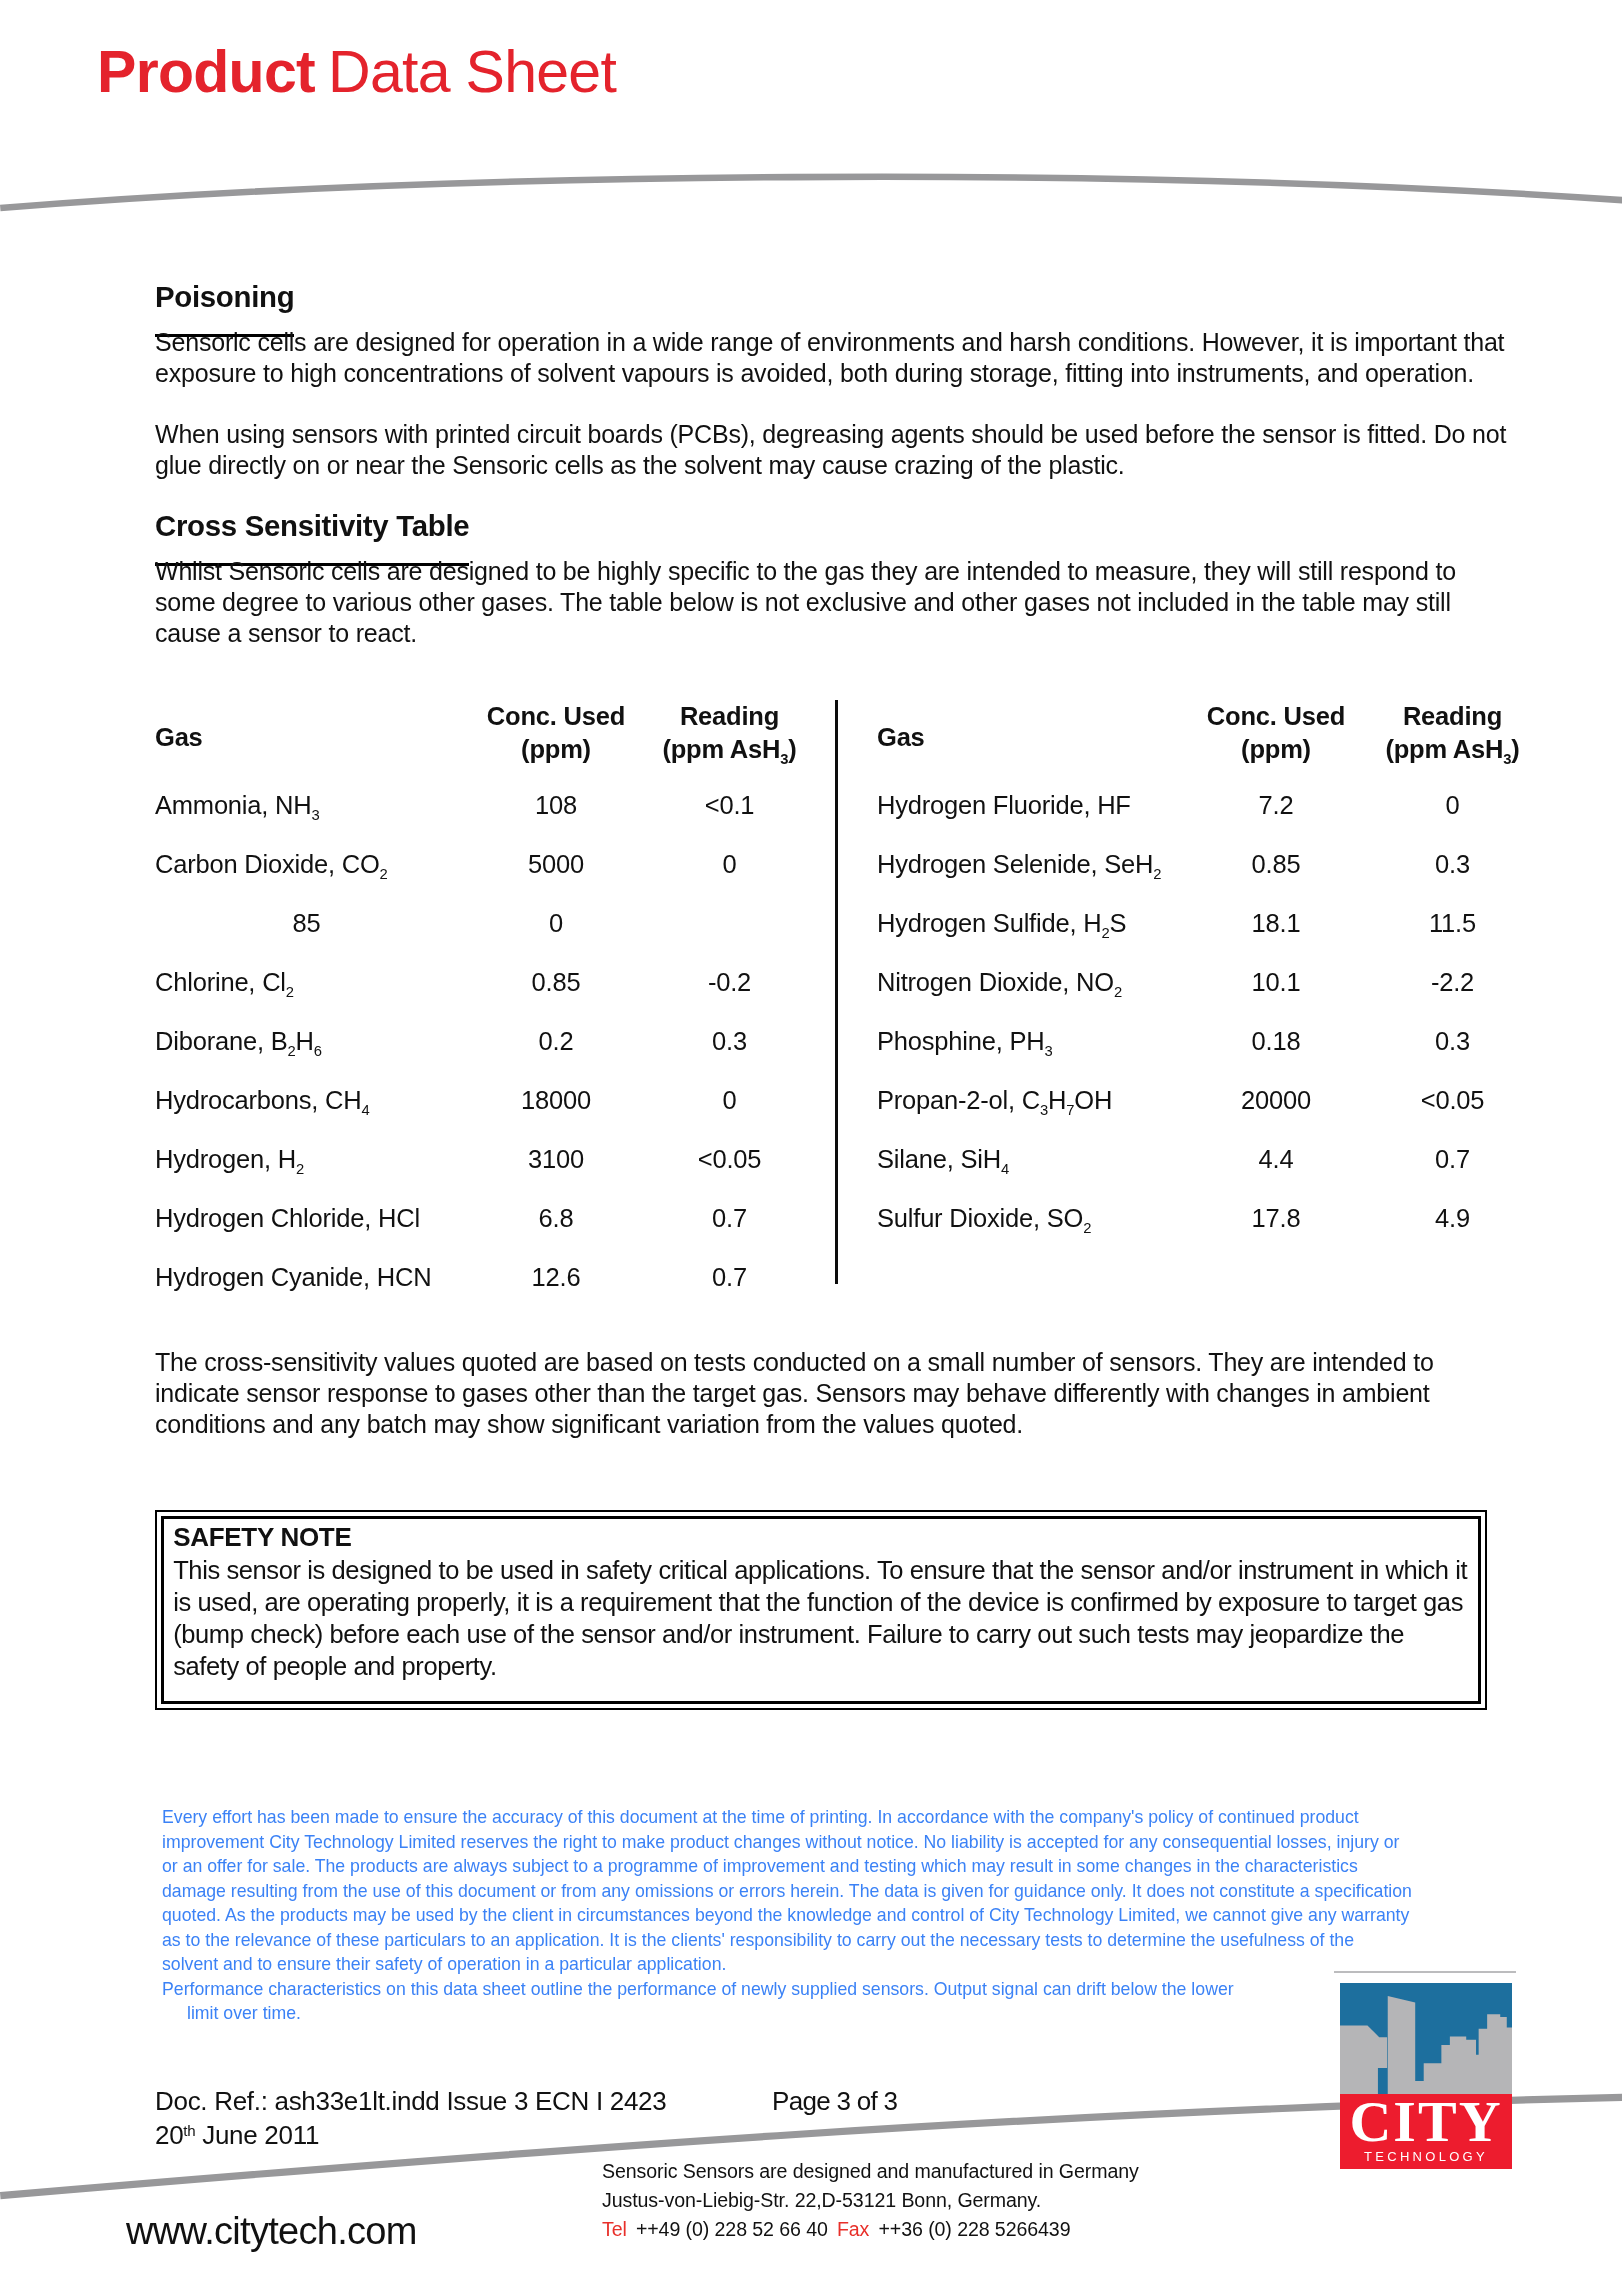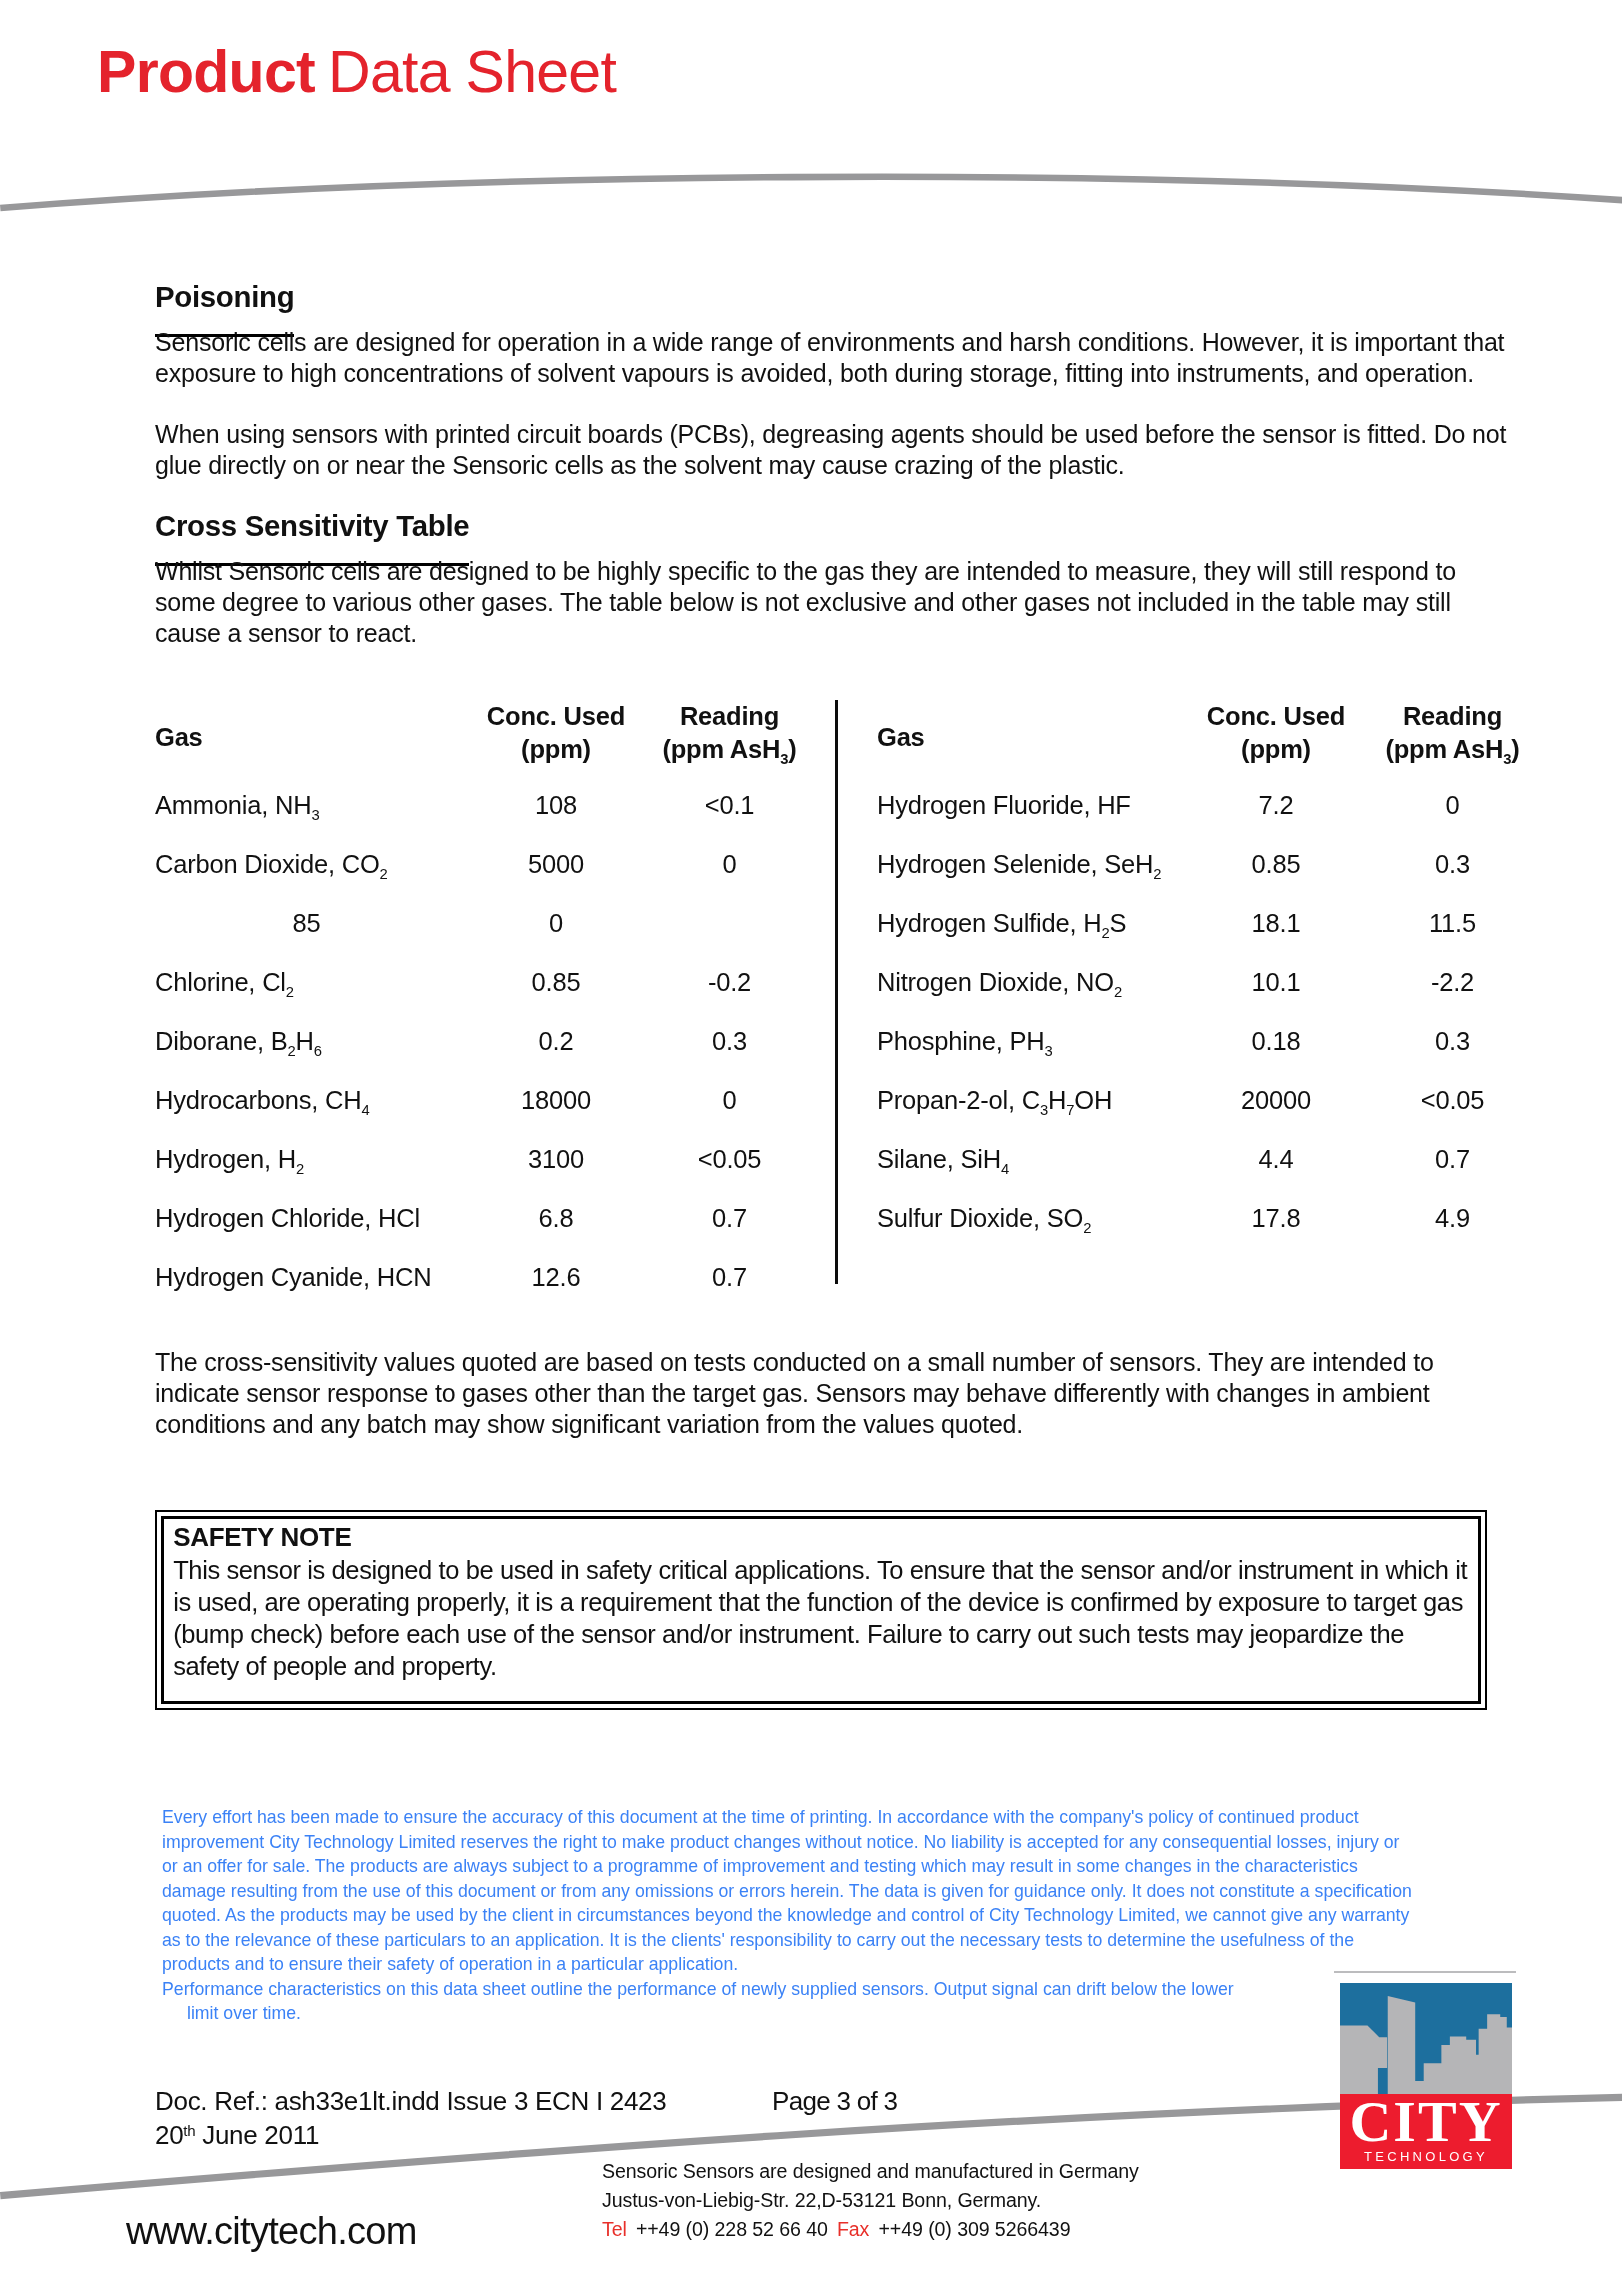--- a/index.html
+++ b/index.html
@@ -219,21 +219,21 @@
     </div>
   </div>
 
   <div class="abs disclaimer" id="disclaimer">
       <div>Every effort has been made to ensure the accuracy of this document at the time of printing. In accordance with the company's policy of continued product</div>
       <div>improvement City Technology Limited reserves the right to make product changes without notice. No liability is accepted for any consequential losses, injury or</div>
       <div>or an offer for sale. The products are always subject to a programme of improvement and testing which may result in some changes in the characteristics</div>
       <div>damage resulting from the use of this document or from any omissions or errors herein. The data is given for guidance only. It does not constitute a specification</div>
       <div>quoted. As the products may be used by the client in circumstances beyond the knowledge and control of City Technology Limited, we cannot give any warranty</div>
       <div>as to the relevance of these particulars to an application. It is the clients' responsibility to carry out the necessary tests to determine the usefulness of the</div>
-      <div>products and to ensure their safety of operation in a particular application.</div>
+      <div>solvent and to ensure their safety of operation in a particular application.</div>
       <div>Performance characteristics on this data sheet outline the performance of newly supplied sensors. Output signal can drift below the lower</div>
       <div class="indent">limit over time.</div>
     </div>
 
   <div class="abs docref">Doc. Ref.: ash33e1lt.indd Issue 3  ECN I 2423</div>
   <div class="abs pageno">Page 3 of 3</div>
   <div class="abs date">20<sup>th</sup> June 2011</div>
 
   <div class="abs logo-topline"></div>
   <div class="abs logo">
@@ -246,18 +246,18 @@
       <div class="logo-tech">TECHNOLOGY</div>
     </div>
   </div>
 
   <div class="abs website">www.citytech.com</div>
 
   <div class="abs address">
     <div>Sensoric Sensors are designed and manufactured in Germany</div>
     <div>Justus-von-Liebig-Str. 22,D-53121 Bonn, Germany.</div>
     <div>
-      <span class="red">Tel</span><span class="gap"></span><span>++49 (0) 228 52 66 40</span><span class="gap"></span><span class="red">Fax</span><span class="gap"></span><span>++49 (0) 309 5266439</span>
+      <span class="red">Tel</span><span class="gap"></span><span>++49 (0) 228 52 66 40</span><span class="gap"></span><span class="red">Fax</span><span class="gap"></span><span>++36 (0) 228 5266439</span>
     </div>
   </div>
 
 </div>
 
 
 </body></html>

